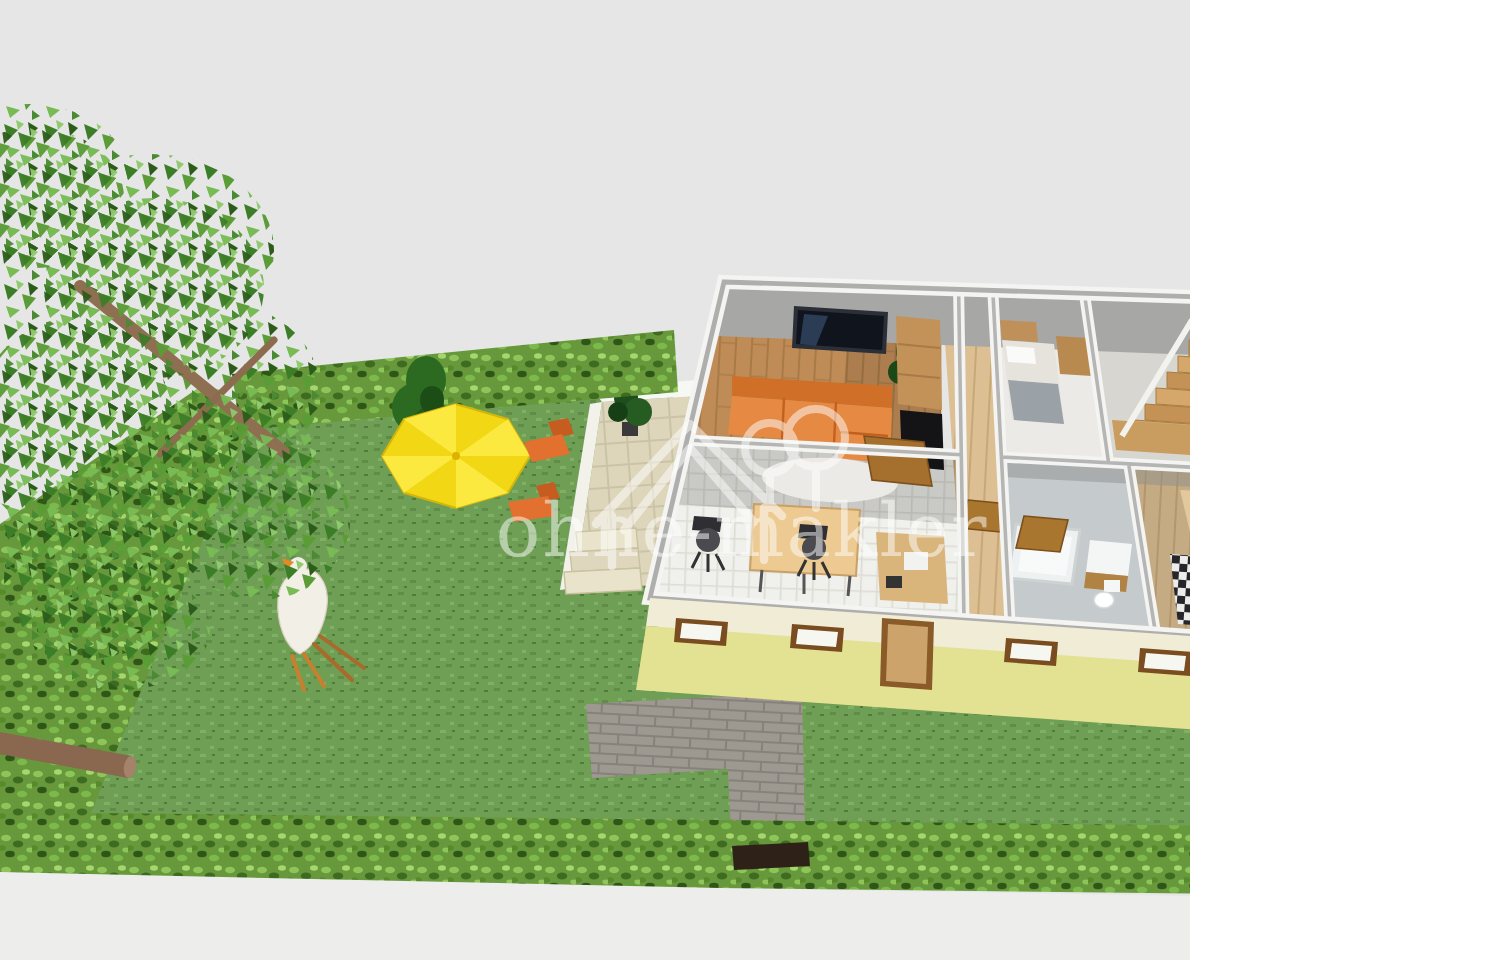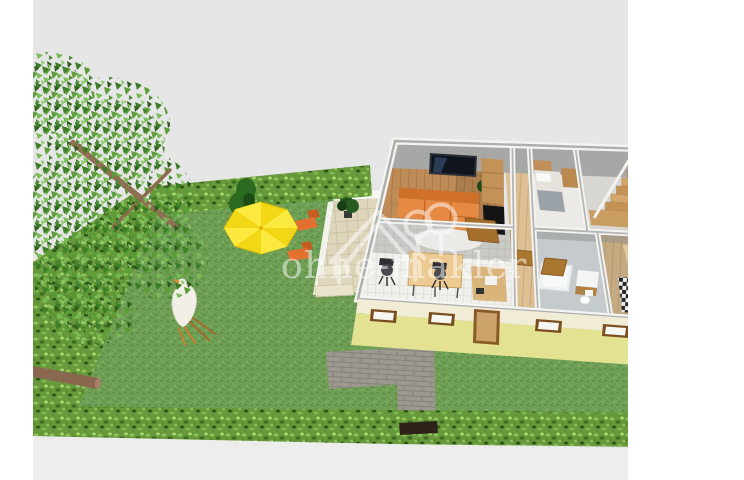--- a/index.html
+++ b/index.html
@@ -1,17 +1,17 @@
 <!DOCTYPE html>
 <html><head>
 <meta charset="utf-8">
 <style>
   html,body{margin:0;padding:0;background:#ffffff;}
   .stage{position:relative;width:595px;height:480px;overflow:hidden;background:#e6e6e6;
-         font-family:"DejaVu Serif", serif;margin-left:33px;}
+         font-family:"DejaVu Serif", serif;}
   svg{display:block}
   .wm-text{font-family:"DejaVu Serif", serif;font-size:37px;letter-spacing:1px;fill:#ffffff;}
 </style>
 </head>
 <body>
 
 <div class="stage">
 <svg width="744" height="480" viewBox="0 0 744 480">
   <defs>
     <pattern id="pat-grass" width="12" height="12" patternUnits="userSpaceOnUse">

